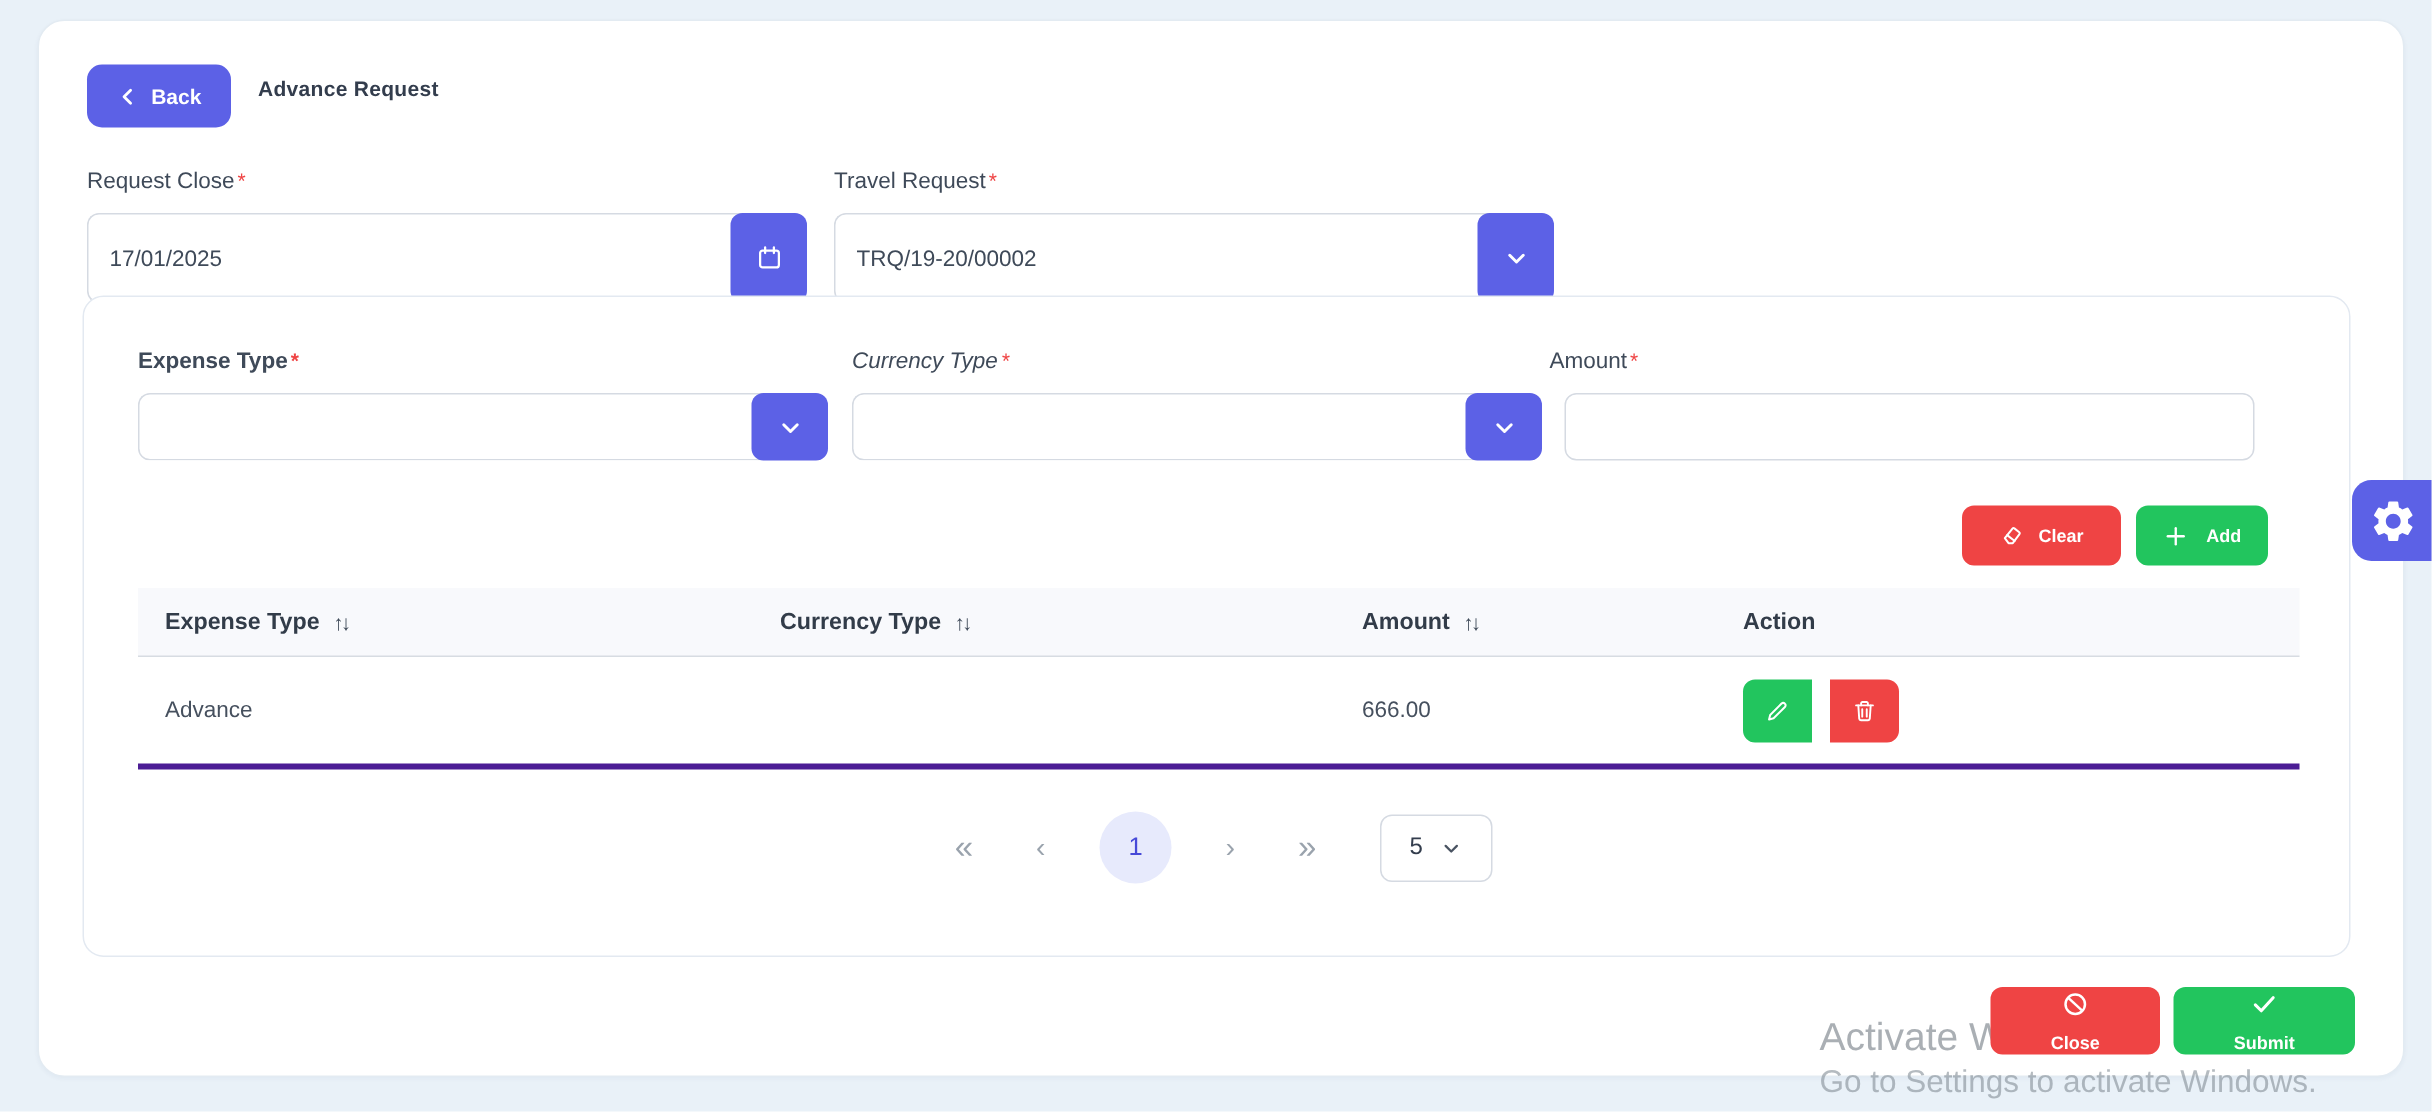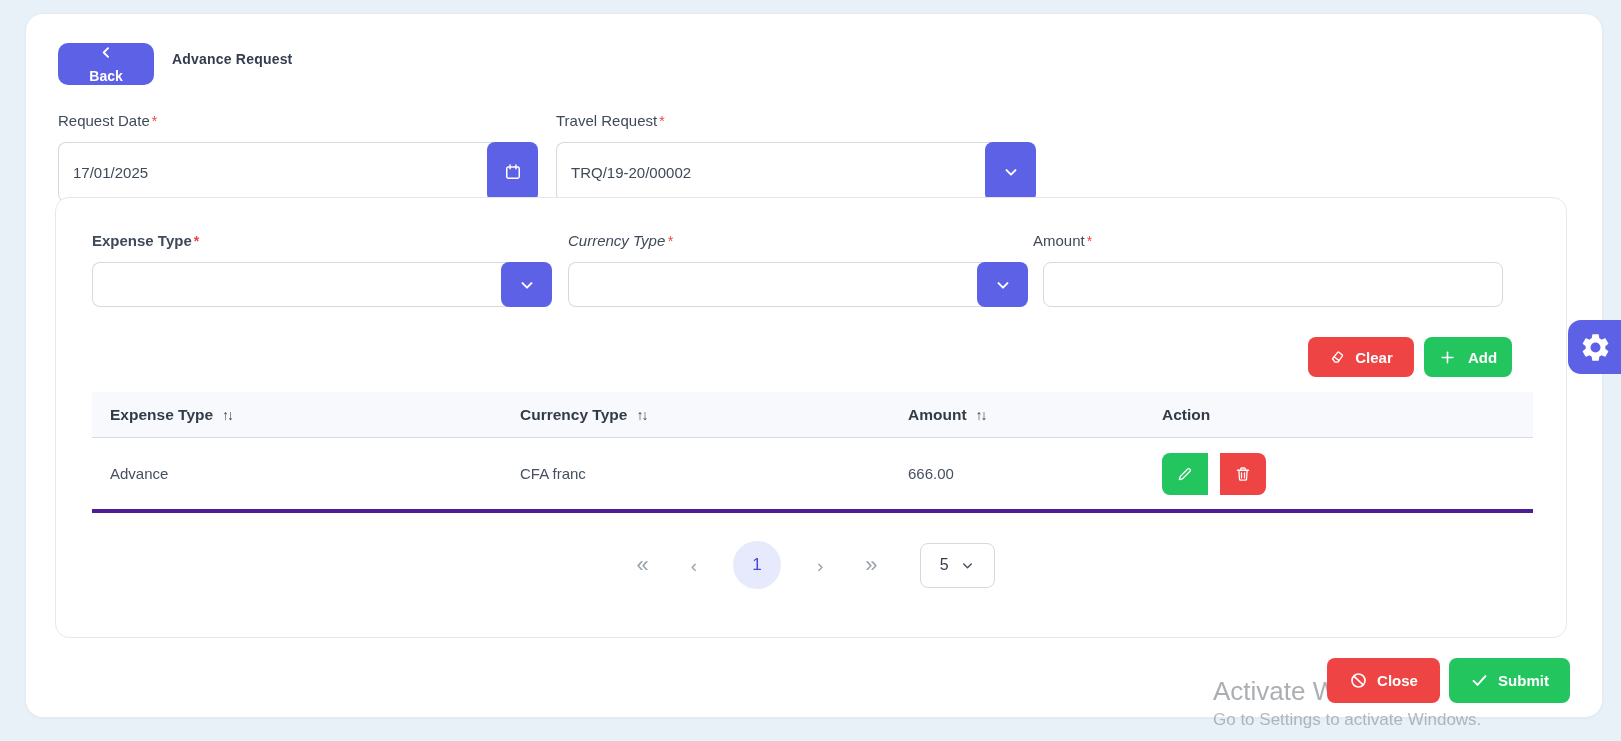--- a/index.html
+++ b/index.html
@@ -15,21 +15,20 @@
     background:#ffffff; border:1px solid #e3ebf2; border-radius:18px;
     box-shadow:0 1px 3px rgba(30,60,90,0.04);
   }
   
   .back-btn {
     position:absolute; left:58px; top:43px; width:96px; height:42px;
     background:#5c61e6; border:none; border-radius:10px;
     display:flex; align-items:center; justify-content:center; gap:8px;
     color:#fff; font-size:14px; font-weight:bold; cursor:pointer;
     font-family:"Liberation Sans", sans-serif;
-    flex-direction:column;
   }
   .page-title {
     position:absolute; left:172px; top:51px;
     font-size:14px; font-weight:bold; color:#333d4d; letter-spacing:.2px;
   }
   
   .field-label { position:absolute; font-size:15px; color:#3f4a59; }
   .req { color:#ef4444; margin-left:2px; font-size:14px; }
   
   .input-group { position:absolute; display:flex; height:60px; }
@@ -50,21 +49,21 @@
   }
   
   .inner-card {
     position:absolute; left:55px; top:197px; width:1512px; height:441px;
     background:#fff; border:1px solid #e3e9f1; border-radius:14px;
   }
   
   .btn {
     position:absolute; border:none; border-radius:8px; cursor:pointer;
     display:flex; align-items:center; justify-content:center; gap:9px;
-    color:#fff; font-size:15px; font-weight:bold;
+    color:#fff; font-size:12px; font-weight:bold;
     font-family:"Liberation Sans", sans-serif;
   }
   .btn-danger { background:#ef4444; }
   .btn-success { background:#22c55e; }
   
   .table-wrap { position:absolute; left:92px; top:392px; width:1441px; }
   .t-header {
     position:relative; height:46px; background:#f8f9fc;
     border-bottom:1px solid #d7dce2;
   }
@@ -107,24 +106,24 @@
     background:#5c61e6; border:none; border-radius:13px 0 0 13px;
     display:flex; align-items:center; justify-content:flex-start;
     padding-left:11px; cursor:pointer; z-index:5;
   }
   
   .wm1 {
     position:absolute; left:1213px; top:676px; font-size:26px;
     color:rgba(108,117,126,0.58); z-index:1;
   }
   .wm2 {
-    position:absolute; left:1213px; top:710px; font-size:17px;
+    position:absolute; left:1213px; top:710px; font-size:21px;
     color:rgba(128,137,146,0.58); z-index:1;
   }
-  .footer-btn { z-index:2; }
+  .footer-btn { z-index:2;flex-direction:column; }
   svg { display:block; }
 </style>
 </head>
 <body>
 
 <div class="outer-card"></div>
 
 <div class="wm1">Activate Windows</div>
 <div class="wm2">Go to Settings to activate Windows.</div>
 
@@ -132,21 +131,21 @@
   <span>
     <svg width="15" height="15" viewBox="0 0 24 24" fill="none" stroke="#ffffff" stroke-width="3" stroke-linecap="round" stroke-linejoin="round">
         <polyline points="14.5,5 7.5,12 14.5,19"></polyline>
       </svg>
   </span>
   <span>Back</span>
 </button>
 <div class="page-title">Advance Request</div>
 
 <div class="field-label" style="left:58px; top:112px;">
-  <span>Request Date</span><span class="req">*</span>
+  <span>Request Close</span><span class="req">*</span>
 </div>
 <div class="input-group" style="left:58px; top:142px; width:480px;">
   <input class="text-input" type="text" value="17/01/2025" style="">
   <button class="group-btn">
     <span>
       <svg width="20" height="20" viewBox="0 0 24 24" fill="none" stroke="#ffffff" stroke-width="1.8" stroke-linecap="round">
           <rect x="4.5" y="6" width="15" height="13.5" rx="2"></rect>
           <line x1="8.5" y1="3.5" x2="8.5" y2="8"></line>
           <line x1="15.5" y1="3.5" x2="15.5" y2="8"></line>
         </svg>
@@ -244,23 +243,20 @@
       <span class="th-text">Amount</span>
       <span class="sort-glyph">↑↓</span>
     </div>
     <div class="t-cell col4">
       <span class="th-text">Action</span>
     </div>
   </div>
   <div class="t-row">
     <div class="t-cell col1">
       <span class="td-text">Advance</span>
-    </div>
-    <div class="t-cell col2">
-      <span class="td-text">CFA franc</span>
     </div>
     <div class="t-cell col3">
       <span class="td-text">666.00</span>
     </div>
     <div class="t-cell col4">
       <button class="row-btn edit-btn">
         <span>
           <svg width="18" height="18" viewBox="0 0 24 24" fill="none" stroke="#ffffff" stroke-width="1.8" stroke-linejoin="round" stroke-linecap="round">
               <path d="M4.5 19.5 l1-4 L15.6 5.4 a2 2 0 0 1 2.9 0 l.1.1 a2 2 0 0 1 0 2.9 L8.5 18.5 l-4 1z"></path>
             </svg>

